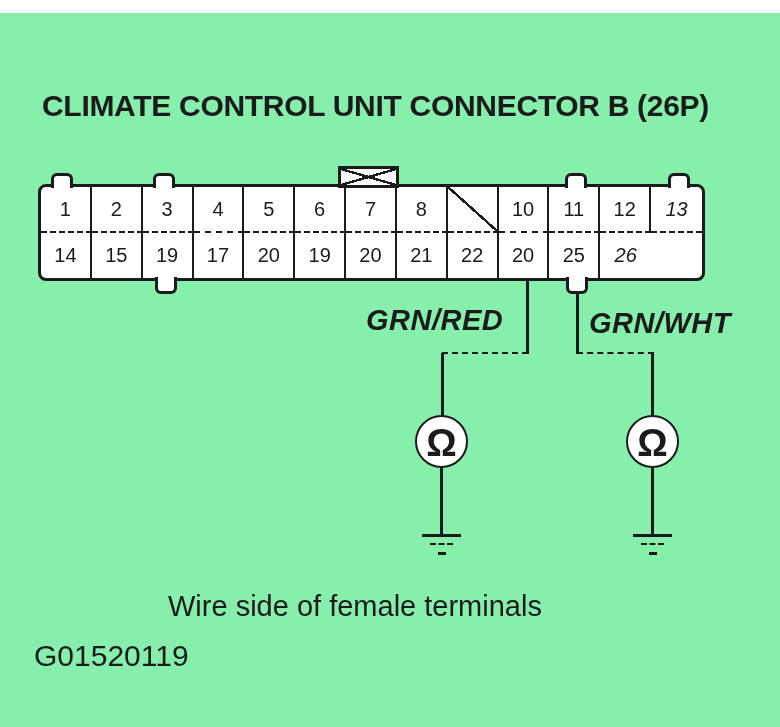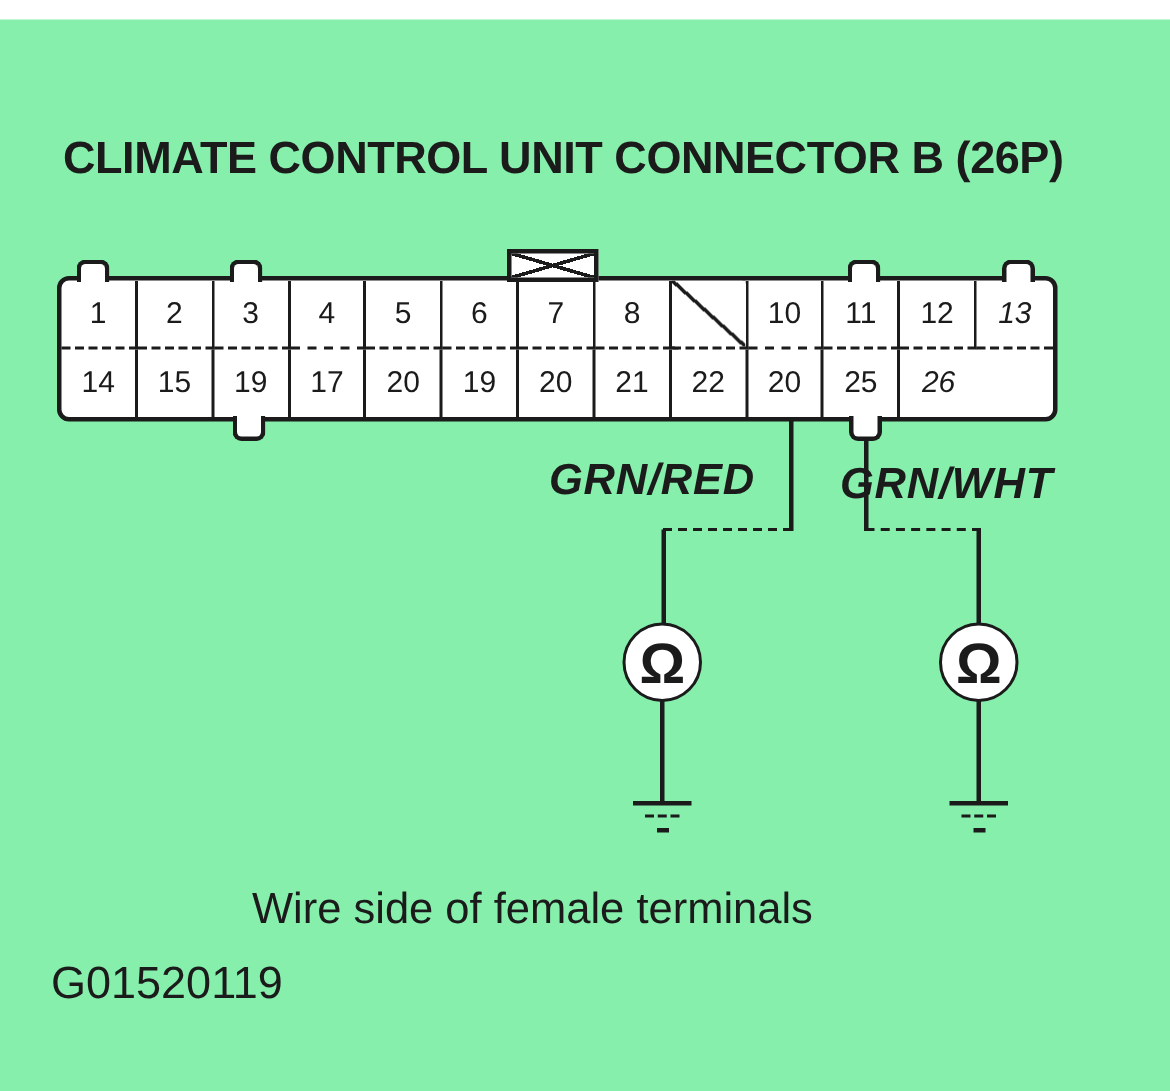--- a/index.html
+++ b/index.html
@@ -204,21 +204,21 @@
   <div class="vwire" style="left:440px; top:453px; height:69px"></div>
   <div>
     <div class="gnd-bar1" style="left:422px; top:521px"></div>
     <div class="gnd-bar2" style="left:430px; top:530px"></div>
     <div class="gnd-bar3" style="left:438px; top:539px"></div>
   </div>
 
   <div class="vwire" style="left:576px; top:279px; height:62px"></div>
   <div class="hwire" style="left:577px; top:339px; width:77px"></div>
   <div class="vwire" style="left:651px; top:340px; height:63px"></div>
-  <div class="wire-label" style="left:560px; top:294px">GRN/WHT</div>
+  <div class="wire-label" style="left:589px; top:294px">GRN/WHT</div>
   <div class="meter" style="left:626px; top:402px">
     <span class="omega">Ω</span>
   </div>
   <div class="vwire" style="left:651px; top:453px; height:69px"></div>
   <div>
     <div class="gnd-bar1" style="left:633px; top:521px"></div>
     <div class="gnd-bar2" style="left:641px; top:530px"></div>
     <div class="gnd-bar3" style="left:649px; top:539px"></div>
   </div>
 

